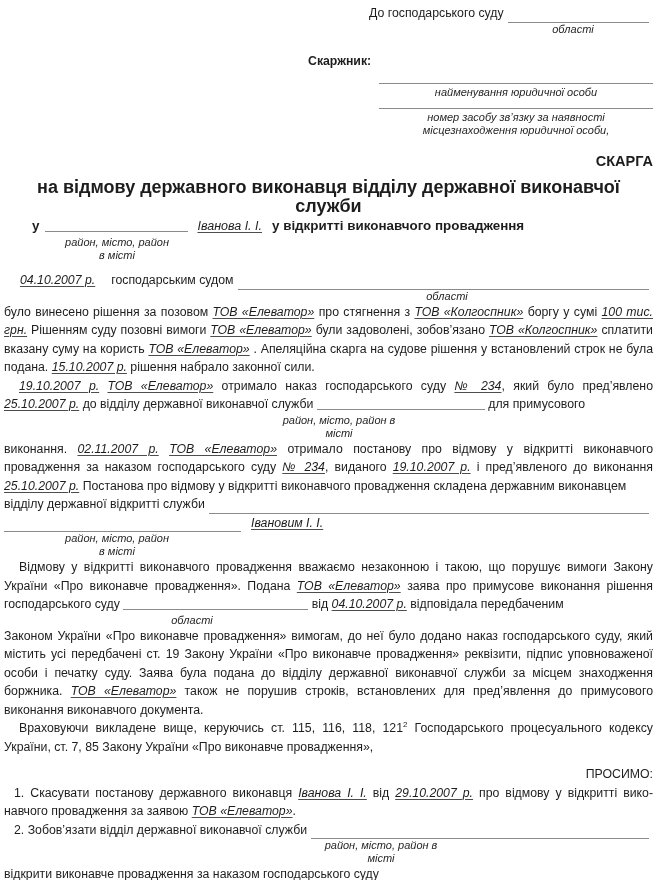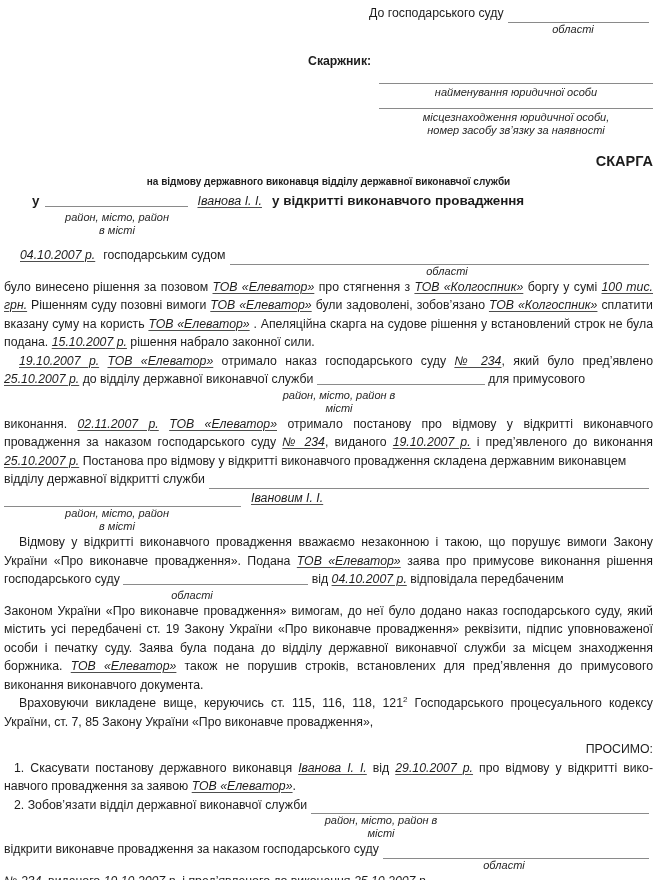--- a/index.html
+++ b/index.html
@@ -28,21 +28,21 @@
   .ind{text-indent:15px;}
 
   
   .hdr{width:345px;margin-left:auto;margin-right:0;}
   .complainant{font-weight:bold;margin-top:16px;}
   .hcol{margin-left:71px;margin-top:11px;}
   .hrule{border-bottom:1.4px solid #8a8a8a;height:2px;margin-bottom:2px;}
 
   
   .t1{text-align:right;font-weight:bold;font-size:14.5px;line-height:19px;margin-top:15px;}
-  .t2{text-align:center;font-weight:bold;font-size:10px;line-height:19px;margin-top:1px;}
+  .t2{text-align:center;font-weight:bold;font-size:18px;line-height:19px;margin-top:7px;}
   .t3{font-weight:bold;font-size:13.4px;line-height:19px;margin-left:28px;}
   .t3 .bl{width:143px;margin:0 9px 0 6px;}
   .t3 .uv{font-weight:normal;font-size:12.5px;}
   .t3 .post{margin-left:10px;}
 
   .bodytext{margin-top:9px;}
   .prosymo{text-align:right;padding-left:130px;margin-top:9px;}
 
   sup{font-size:8px;line-height:0;}
 </style>
@@ -56,40 +56,40 @@
       <span class="sp" style="width:61px"></span>
       <span>До господарського суду</span>
       <span class="bl fill"></span>
     </div>
     <div class="cap" style="margin-left:190px;width:150px;text-align:center">області</div>
     <div class="complainant">Скаржник:</div>
     <div class="hcol">
       <div class="hrule"></div>
       <div class="cap cc">найменування юридичної особи</div>
       <div class="hrule" style="margin-top:7px"></div>
+      <div class="cap cc">номер засобу зв’язку за наявності</div>
       <div class="cap cc">місцезнаходження юридичної особи,</div>
-      <div class="cap cc">номер засобу зв’язку за наявності</div>
     </div>
   </div>
 
   <div>
     <div class="t1">СКАРГА</div>
     <div class="t2">на відмову державного виконавця відділу державної виконавчої служби</div>
     <div class="t3">
       <span>у</span><span class="bl"></span><span class="uv">Іванова І. І.</span><span class="post">у відкритті виконавчого провадження</span>
     </div>
     <div class="cap" style="margin-left:57px;width:112px;text-align:center">район, місто, район в місті</div>
   </div>
 
   <div class="bodytext">
 
     <div class="jfl">
       <span class="sp" style="width:16px"></span>
       <span class="uv">04.10.2007 р.</span>
-      <span style="margin-left:8px">господарським судом</span>
+      <span style="margin-left:16px">господарським судом</span>
       <span class="bl fill"></span>
     </div>
     <div class="cap" style="margin-left:383px;width:120px;text-align:center">області</div>
     <p><span>було винесено рішення за позовом </span><span class="uv">ТОВ «Елеватор»</span><span> про стягнення з </span><span class="uv">ТОВ «Колгоспник»</span><span> боргу у сумі </span><span class="uv">100 тис. грн.</span><span> Рішенням суду позовні вимоги </span><span class="uv">ТОВ «Елеватор»</span><span> були задоволені, зобов’язано </span><span class="uv">ТОВ «Колгоспник»</span><span> сплатити вказану суму на користь </span><span class="uv">ТОВ «Елеватор»</span><span> . Апеляційна скарга на судове рішення у встановлений строк не була подана. </span><span class="uv">15.10.2007 р.</span><span> рішення набрало законної сили.</span></p>
 
     <p class="ind"><span class="uv">19.10.2007 р.</span><span> </span><span class="uv">ТОВ «Елеватор»</span><span> отримало наказ господарського суду </span><span class="uv">№ 234</span><span>, який було пред’явлено </span><span class="uv">25.10.2007 р.</span><span> до відділу державної виконавчої служби </span><span class="bl" style="width:168px"></span><span> для примусового</span></p>
     <div class="cap" style="margin-left:270px;width:130px;text-align:center">район, місто, район в місті</div>
     <p><span>виконання. </span><span class="uv">02.11.2007 р.</span><span> </span><span class="uv">ТОВ «Елеватор»</span><span> отримало постанову про відмову у відкритті виконавчого провадження за наказом господарського суду </span><span class="uv">№ 234</span><span>, виданого </span><span class="uv">19.10.2007 р.</span><span> і пред’явленого до виконання </span><span class="uv">25.10.2007 р.</span><span> Постанова про відмову у відкритті виконавчого провадження складена державним виконавцем</span></p>
     <div class="jfl">
       <span>відділу державної відкритті служби</span>

